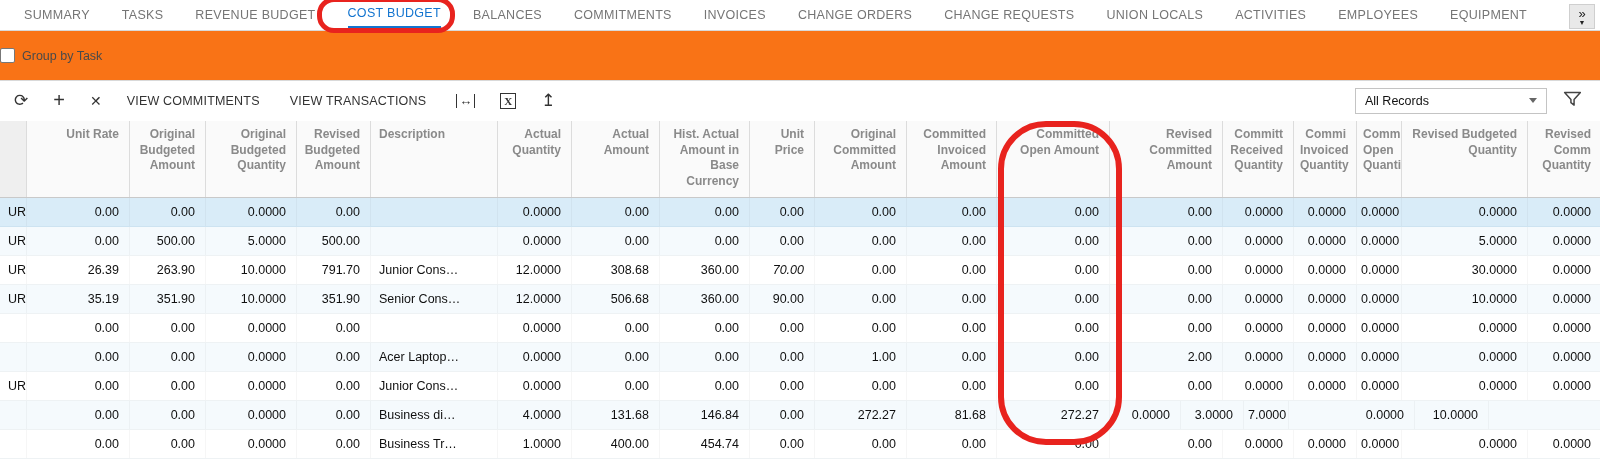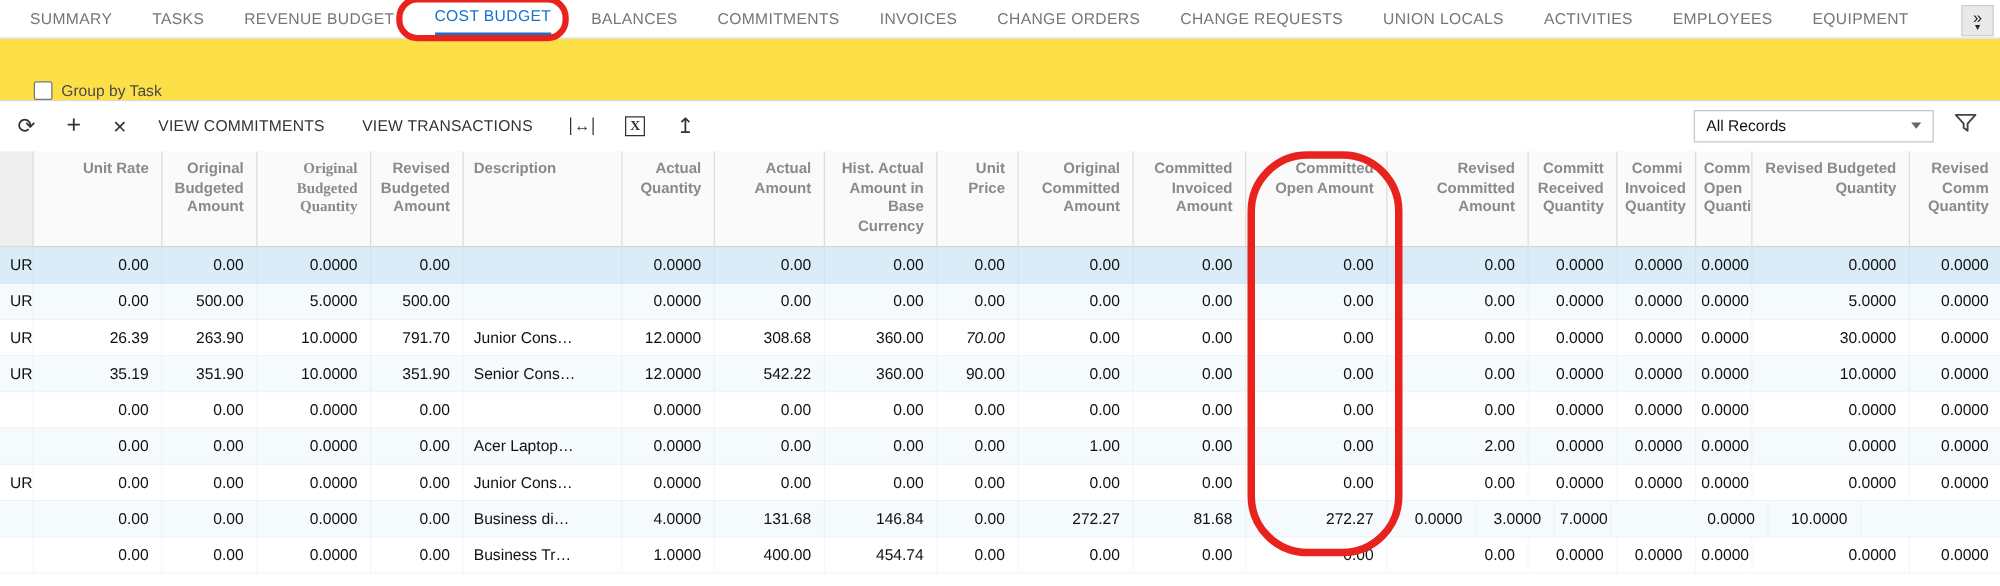--- a/index.html
+++ b/index.html
@@ -12,22 +12,22 @@
   .tab { margin:0 16px; font-size:12.5px; color:#757575; letter-spacing:.3px;
     line-height:30px; white-space:nowrap; cursor:pointer; }
   .tab.active { color:var(--accent); border-bottom:4px solid var(--accent); line-height:27px; }
   .overflow-btn { position:absolute; right:5px; top:4px; width:26px; height:25px;
     background:#e9e9e9; border:1px solid #cfcfcf; display:flex; flex-direction:column;
     align-items:center; justify-content:center; cursor:pointer; }
   .overflow-btn .chev { font-size:13px; color:#222; line-height:11px; }
   .overflow-btn .caret { font-size:7px; color:#222; line-height:7px; }
 
   
-  .grouprow { height:50px; display:flex; align-items:flex-end; padding-left:27px;
-    border-bottom:1px solid #d9d9d9; background:#fde047; }
+  .grouprow { height:50px; display:flex; align-items:center; 
+    border-bottom:1px solid #d9d9d9; background:#f97316; }
   .checkbox { width:15px; height:15px; border:1px solid #777; border-radius:2px;
     background:#fff; margin-right:7px; cursor:pointer; }
   .grouplabel { font-size:12.5px; color:#4a4a4a; }
 
   
   .gridbar { height:39px; display:flex; align-items:center; padding-left:14px;
     position:relative; background:#fff; }
   .tbicon { color:#333; margin-right:25px; cursor:pointer; display:flex;
     align-items:center; justify-content:center; }
   .tbicon.refresh { font-size:17px; }
@@ -122,21 +122,21 @@
       <path d="M3 4.5 h18 l-7.2 8 v6.5 l-3.6 -2.8 v-3.7 z"></path>
     </svg>
   </span>
 </div>
 
 <div class="grid">
   <div class="ghead">
       <div class="hcell left uom" style="width: 27px;"></div>
       <div class="hcell" style="width: 103px; text-align: right;">Unit Rate</div>
       <div class="hcell" style="width: 76px;">Original Budgeted Amount</div>
-      <div class="hcell" style="width: 91px; font-family: Liberation Serif, serif;">Original Budgeted Quantity</div>
+      <div class="hcell" style="width: 91px;">Original Budgeted Quantity</div>
       <div class="hcell" style="width: 74px;">Revised Budgeted Amount</div>
       <div class="hcell left" style="width: 127px;">Description</div>
       <div class="hcell" style="width: 74px;">Actual Quantity</div>
       <div class="hcell" style="width: 88px;">Actual Amount</div>
       <div class="hcell" style="width: 90px;">Hist. Actual Amount in Base Currency</div>
       <div class="hcell" style="width: 65px;">Unit Price</div>
       <div class="hcell" style="width: 92px;">Original Committed Amount</div>
       <div class="hcell" style="width: 90px;">Committed Invoiced Amount</div>
       <div class="hcell" style="width: 113px;">Committed Open Amount</div>
       <div class="hcell" style="width: 113px;">Revised Committed Amount</div>
@@ -211,21 +211,21 @@
         <div class="gcell" style="width: 74px;">0.0000</div>
       </div>
       <div class="grow stripe">
         <div class="gcell left" style="width: 27px;">UR</div>
         <div class="gcell" style="width: 103px;">35.19</div>
         <div class="gcell" style="width: 76px;">351.90</div>
         <div class="gcell" style="width: 91px;">10.0000</div>
         <div class="gcell" style="width: 74px;">351.90</div>
         <div class="gcell left" style="width: 127px;">Senior Cons…</div>
         <div class="gcell" style="width: 74px;">12.0000</div>
-        <div class="gcell" style="width: 88px;">542.22</div>
+        <div class="gcell" style="width: 88px;">506.68</div>
         <div class="gcell" style="width: 90px;">360.00</div>
         <div class="gcell" style="width: 65px;">90.00</div>
         <div class="gcell" style="width: 92px;">0.00</div>
         <div class="gcell" style="width: 90px;">0.00</div>
         <div class="gcell" style="width: 113px;">0.00</div>
         <div class="gcell" style="width: 113px;">0.00</div>
         <div class="gcell" style="width: 71px;">0.0000</div>
         <div class="gcell" style="width: 63px;">0.0000</div>
         <div class="gcell" style="width: 45px;">0.0000</div>
         <div class="gcell" style="width: 126px;">10.0000</div>

